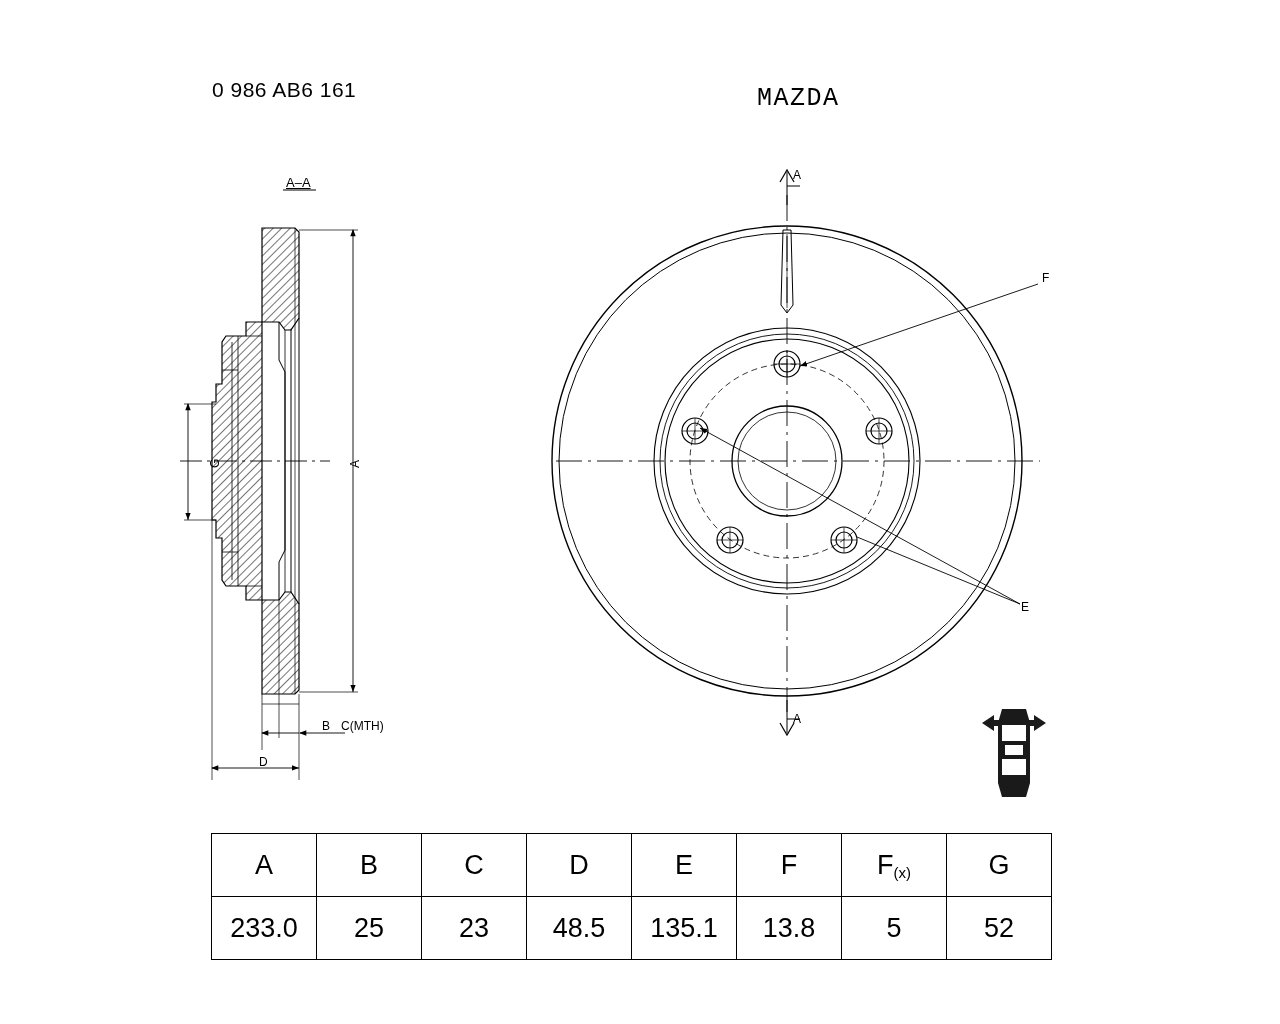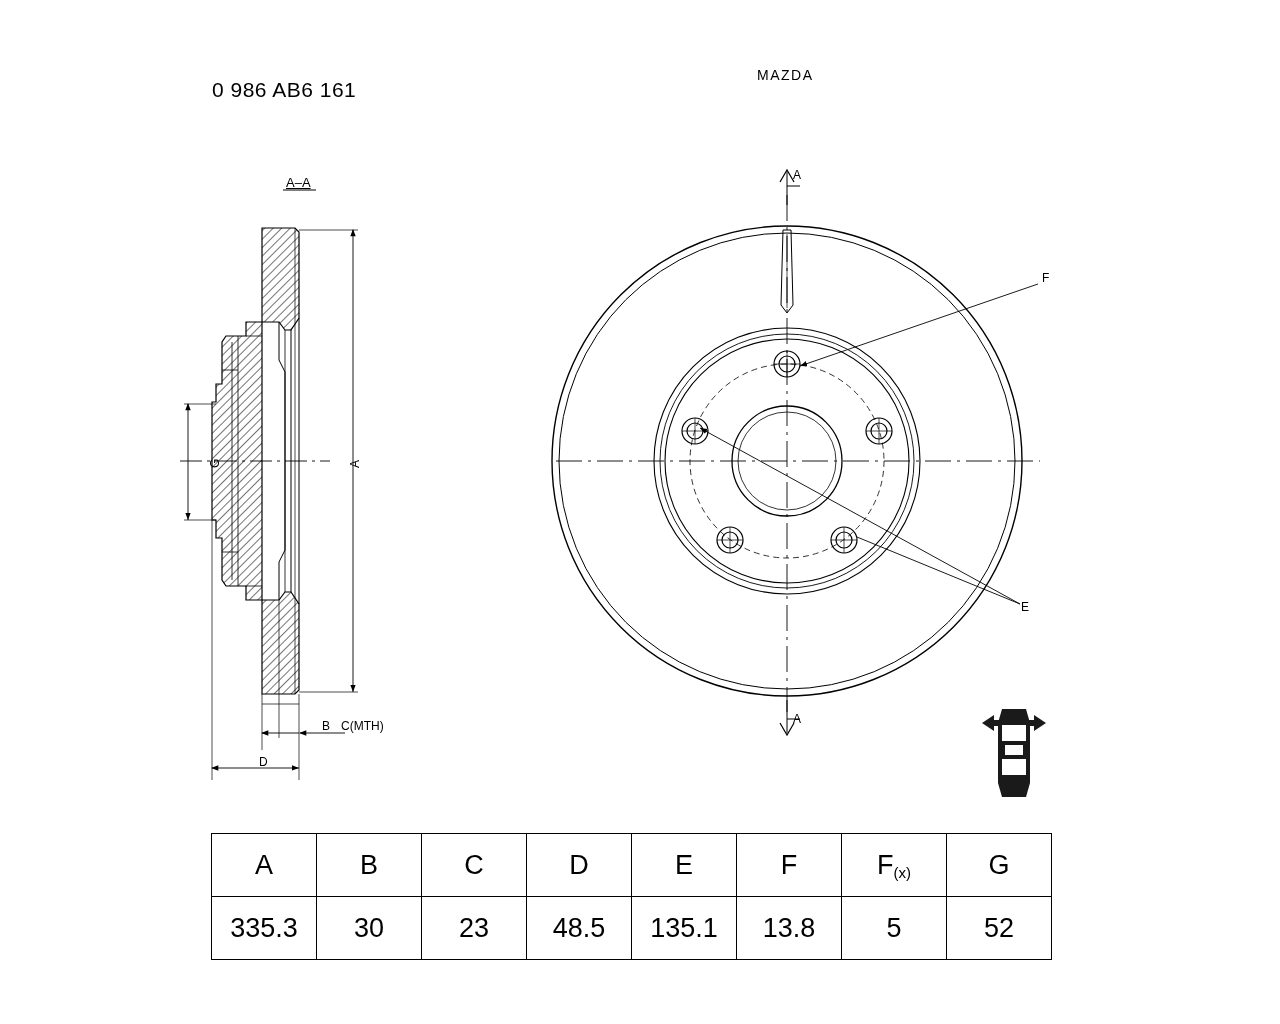--- a/index.html
+++ b/index.html
@@ -25,24 +25,25 @@
     position: absolute;
     left: 212px;
     top: 78px;
     font-size: 21px;
     letter-spacing: 0.5px;
     white-space: nowrap;
   }
   .brand {
     position: absolute;
     left: 757px;
-    top: 67px;
-    font-size: 14px;
+    top: 84px;
+    font-size: 25px;
     letter-spacing: 1.5px;
     white-space: nowrap;
+    font-family: Liberation Mono, monospace;
   }
   .lbl {
     position: absolute;
     font-size: 12px;
     white-space: nowrap;
   }
   .lbl-rot {
     transform: rotate(-90deg);
     transform-origin: left top;
   }
@@ -240,22 +241,22 @@
       <td class="hdr">A</td>
       <td class="hdr">B</td>
       <td class="hdr">C</td>
       <td class="hdr">D</td>
       <td class="hdr">E</td>
       <td class="hdr">F</td>
       <td class="hdr"><span>F</span><span class="sub">(x)</span></td>
       <td class="hdr">G</td>
     </tr>
     <tr>
-      <td>335.3</td>
-      <td>30</td>
+      <td>233.0</td>
+      <td>25</td>
       <td>23</td>
       <td>48.5</td>
       <td>135.1</td>
       <td>13.8</td>
       <td>5</td>
       <td>52</td>
     </tr>
   </tbody>
     </table>
 

